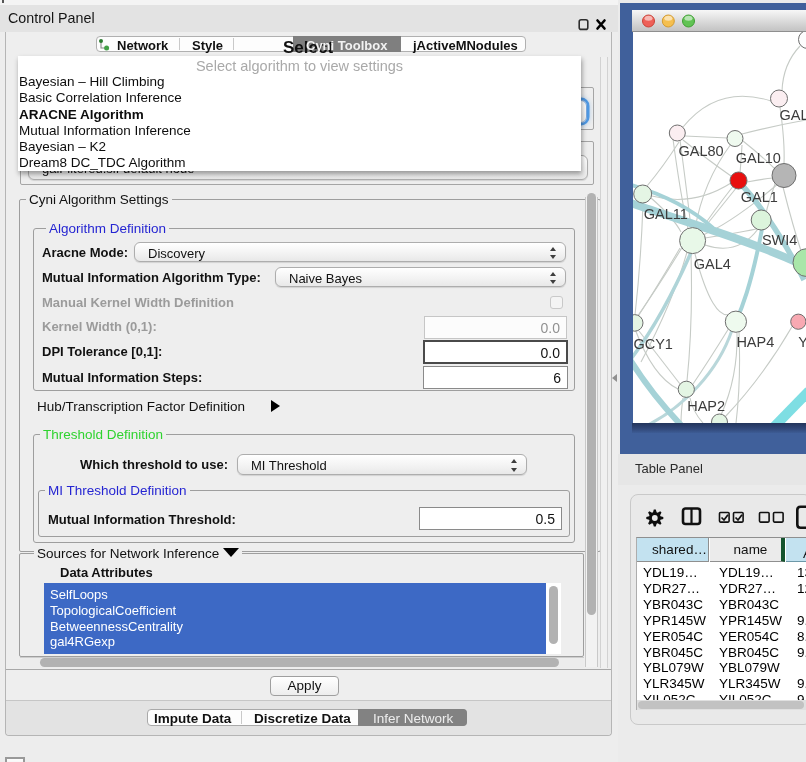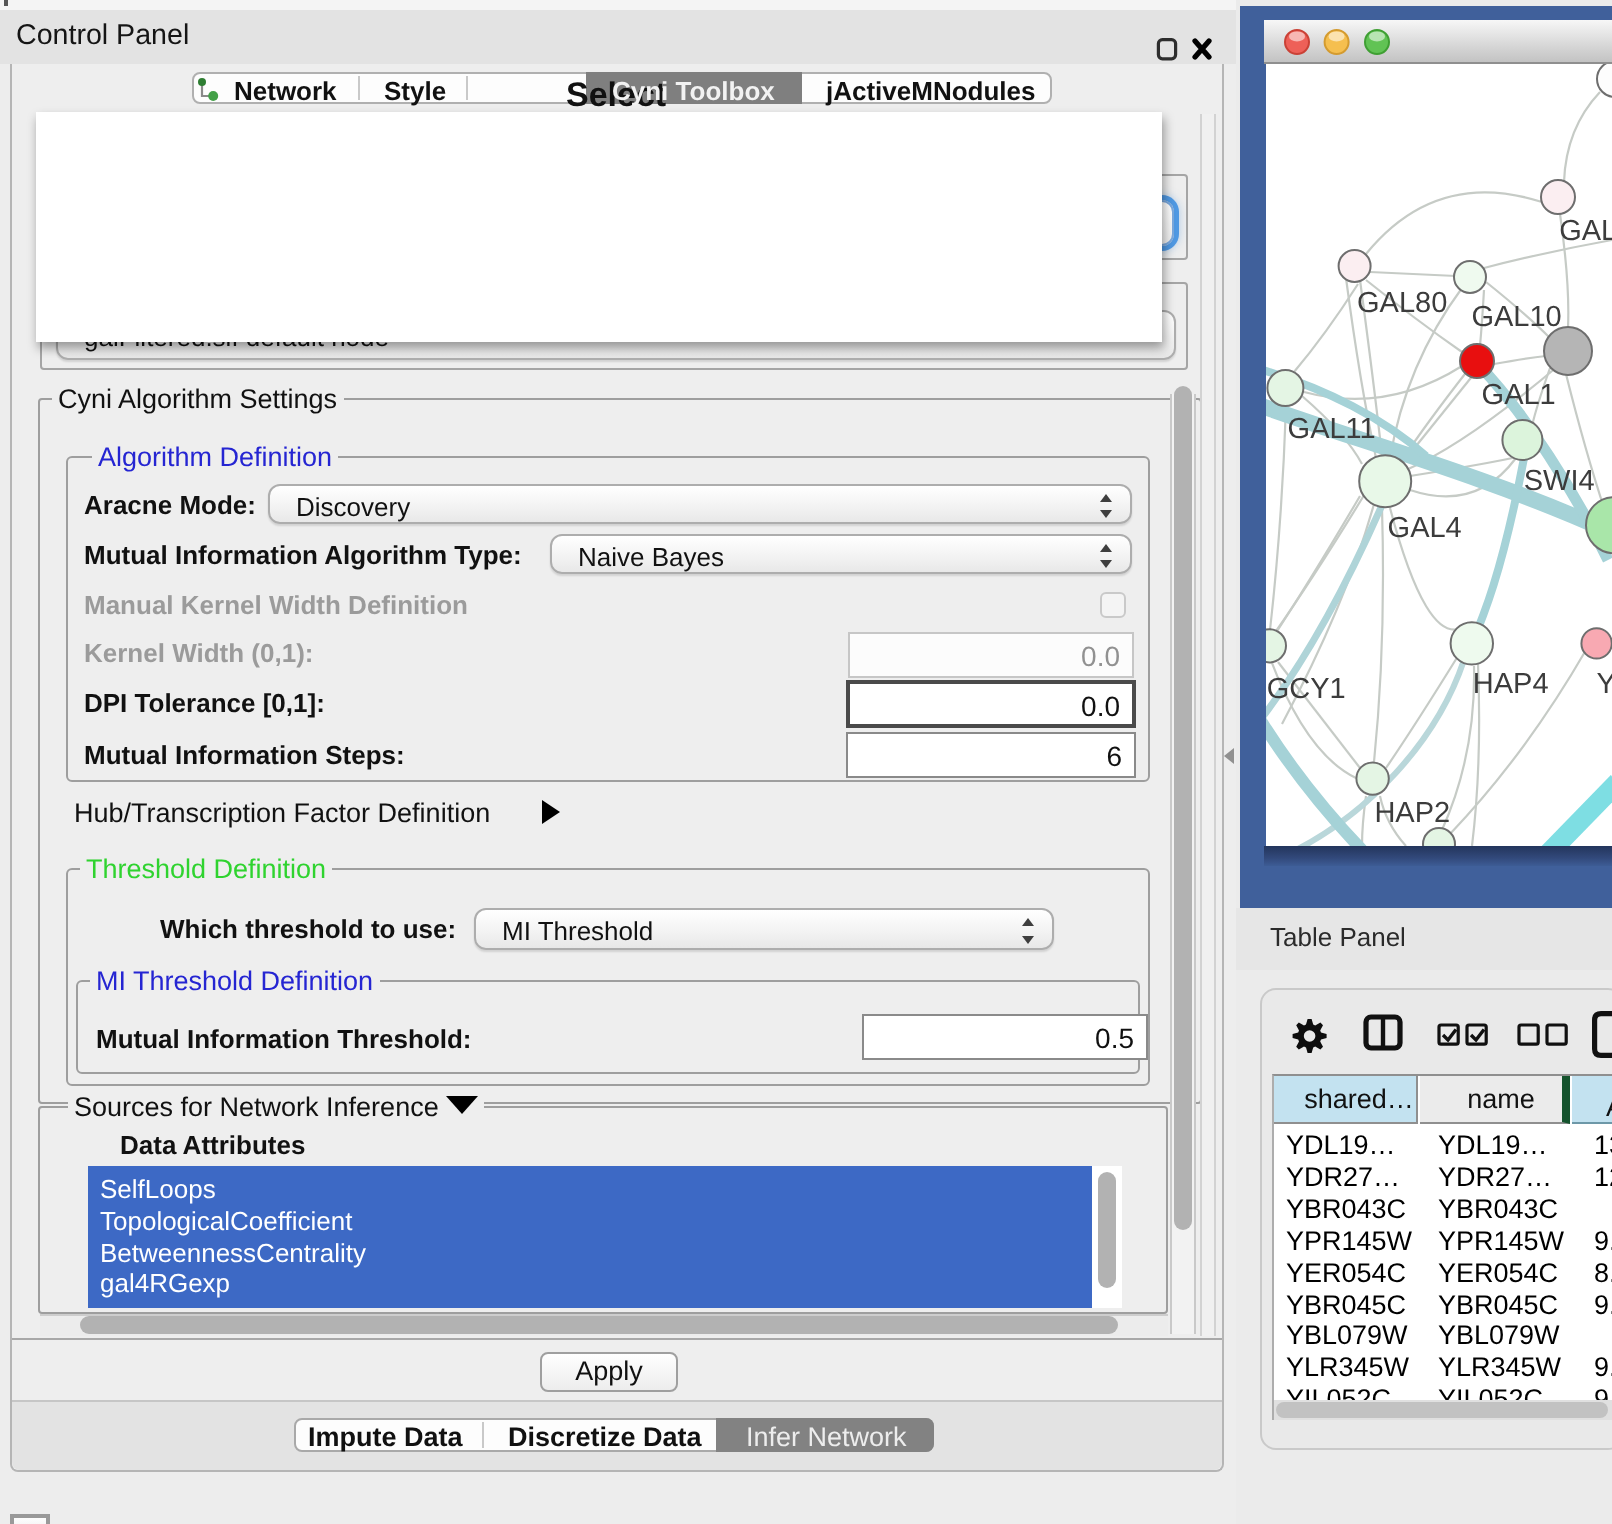--- a/index.html
+++ b/index.html
@@ -98,37 +98,46 @@
 <div class="lbl bold abs" style="left:80px;top:457px;">Which threshold to use:</div>
 <div class="combo" style="left:237px;top:454px;width:290px;height:21px;">
   <div class="ctext">MI Threshold</div>
     <div class="spin" style="top:4px;"></div>
 </div>
 
 <div class="group" style="left:38px;top:490px;width:532px;height:47px;">
   <div class="gtitle" style="left:6px;color:#2525d2;">MI Threshold Definition</div>
 </div>
 <div class="lbl bold abs" style="left:48px;top:512px;">Mutual Information Threshold:</div>
-<div class="field" style="left:419px;top:507px;width:143px;height:23px;margin-left:12px;">0.5</div>
+<div class="field" style="left:419px;top:507px;width:143px;height:23px;">0.5</div>
 
 <div class="group" style="left:19px;top:553px;width:565px;height:104px;border-radius:2px;">
   <div class="gtitle" style="left:14px;color:#111;">Sources for Network Inference <span style="display:inline-block;width:0;height:0;border-left:8px solid transparent;border-right:8px solid transparent;border-top:9px solid #000;vertical-align:1px;"></span></div>
 </div>
 <div class="lbl bold abs" style="left:36px;top:565px;padding-left:24px;">Data Attributes</div>
 <div class="abs" style="left:44px;top:583px;width:517px;height:71px;background:#fff;"></div>
 <div class="abs" style="left:44px;top:583px;width:502px;height:71px;background:#3d69c5;"></div>
 <div class="abs" style="left:50px;top:587px;font-size:13px;color:#fff;line-height:15.8px;">SelfLoops<br>TopologicalCoefficient<br>BetweennessCentrality<br>gal4RGexp</div>
 <div class="abs" style="left:549px;top:586px;width:9px;height:58px;background:#b2b2b2;border-radius:5px;"></div>
 
 <div class="abs" style="left:20px;top:657px;width:564px;height:11px;background:#ececec;border-top:1px solid #cdcdcd;"></div>
 <div class="abs" style="left:40px;top:658px;width:519px;height:9px;background:#b2b2b2;border-radius:5px;"></div>
 
 <div class="abs" style="left:600px;top:57px;width:8px;height:611px;background:#f0f0f0;border-left:1px solid #d2d2d2;border-right:1px solid #d2d2d2;"></div>
 
 <div class="abs" style="left:18px;top:56px;width:563px;height:115px;background:#fff;box-shadow:1px 3px 5px rgba(0,0,0,0.38);">
+  <div class="abs" style="left:0;top:2px;width:563px;text-align:center;font-size:14.5px;color:#a9a9a9;">Select algorithm to view settings</div>
+  <div class="abs" style="left:1px;top:18px;font-size:13.5px;color:#0d0d0d;line-height:16.3px;">
+    Bayesian – Hill Climbing<br>
+    Basic Correlation Inference<br>
+    <span class="bold">ARACNE Algorithm</span><br>
+    Mutual Information Inference<br>
+    Bayesian – K2<br>
+    Dream8 DC_TDC Algorithm
+  </div>
 </div>
 
 <div class="abs" style="left:6px;top:669px;width:605px;height:1px;background:#a8a8a8;"></div>
 <div class="abs" style="left:270px;top:676px;width:69px;height:20px;background:linear-gradient(#fff,#ededed);border:1px solid #9f9f9f;border-radius:4px;text-align:center;font-size:13.5px;color:#111;padding-top:1px;">Apply</div>
 <div class="abs" style="left:6px;top:700px;width:605px;height:35px;background:#e3e3e3;border-top:1px solid #c6c6c6;border-radius:0 0 4px 4px;"></div>
 <div class="abs" style="left:147px;top:709px;width:320px;height:17px;background:#fdfdfd;border:1px solid #a9a9a9;border-radius:4px;"></div>
 <div class="abs" style="left:241px;top:711px;width:1px;height:13px;background:#c9c9c9;"></div>
 <div class="abs" style="left:358px;top:709px;width:109px;height:17px;background:#828282;border-radius:0 4px 4px 0;"></div>
 <div class="abs" style="left:154px;top:711px;font-size:13.5px;font-weight:bold;color:#111;">Impute Data</div>
 <div class="abs" style="left:254px;top:711px;font-size:13.5px;font-weight:bold;color:#111;">Discretize Data</div>

